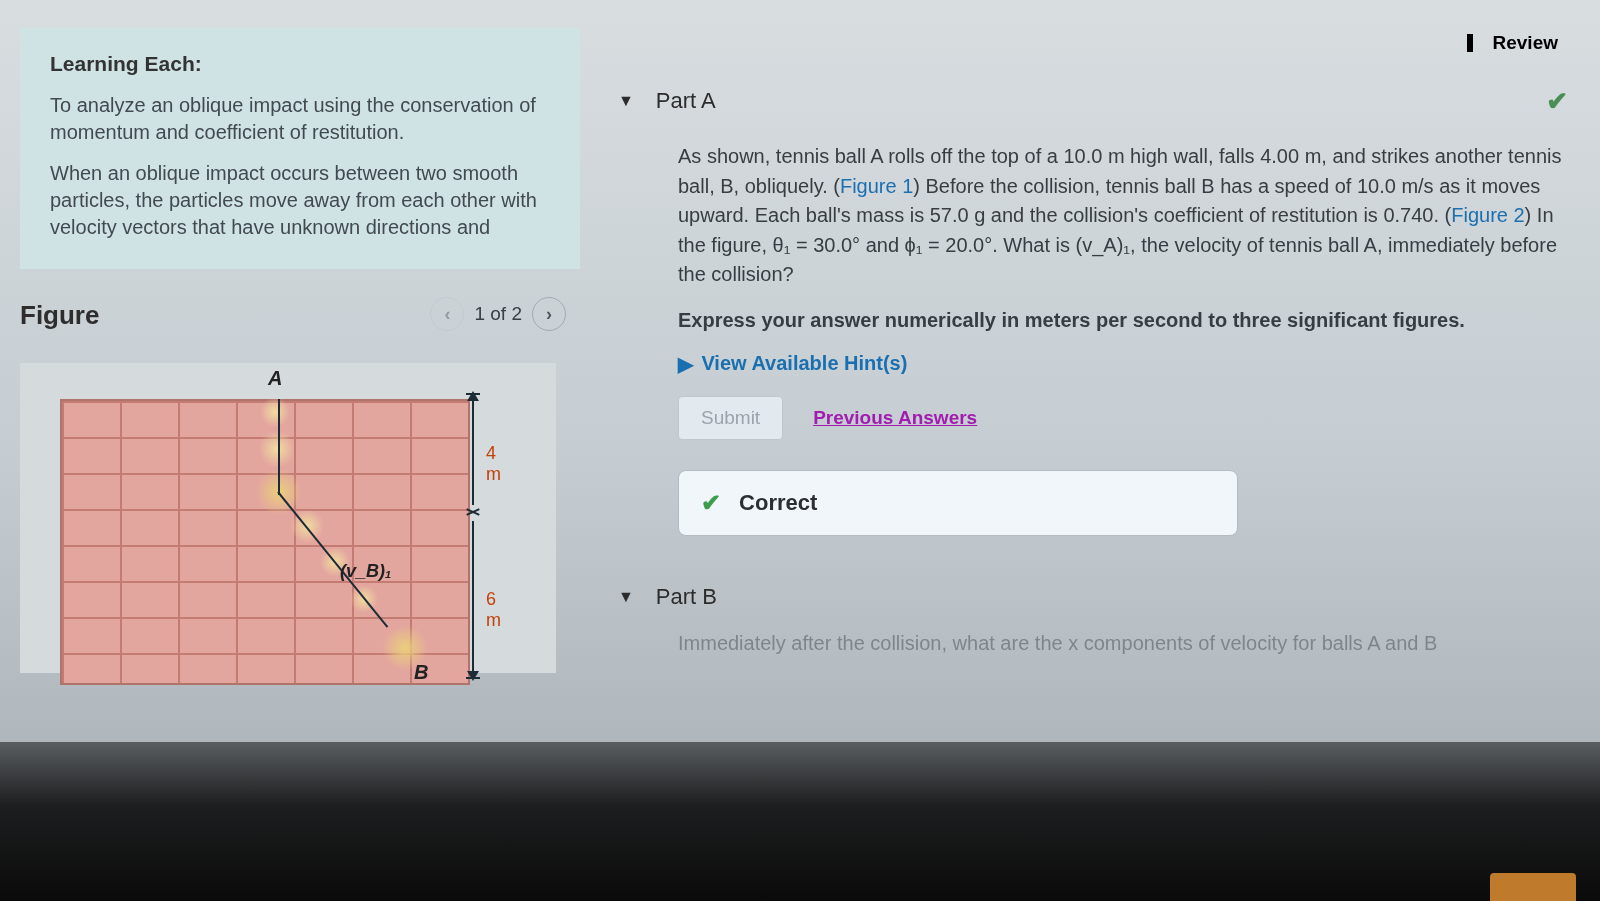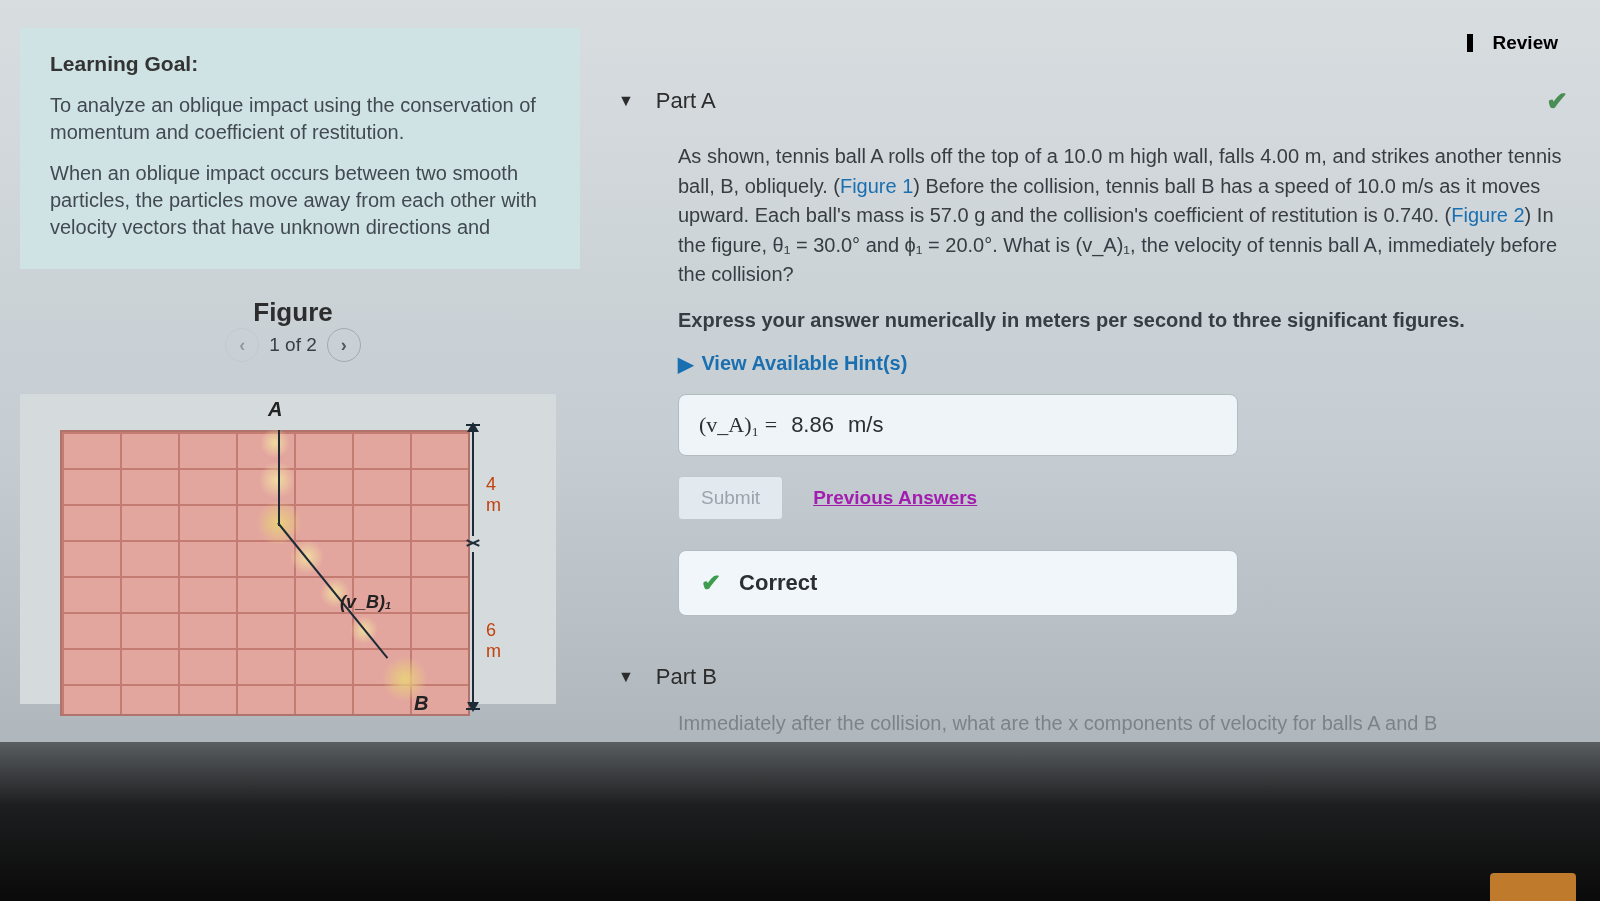--- a/index.html
+++ b/index.html
@@ -17,21 +17,21 @@
   .right-col { flex: 1; padding-top: 4px; position: relative; }
   .learning-goal {
     background: #cfe3e5;
     border-radius: 0;
     padding: 24px 24px 28px 30px;
     margin-bottom: 28px;
   }
   .learning-goal h3 { font-size: 21px; font-weight: bold; color: #333; margin-bottom: 16px; }
   .learning-goal p { font-size: 20px; color: #424a50; line-height: 1.35; margin-bottom: 14px; }
   .learning-goal p:last-child { margin-bottom: 0; }
-  .figure-panel { display: flex; justify-content: space-between; align-items: center; padding: 0 14px 0 0; margin-bottom: 32px; flex-direction: column; }
+  .figure-panel { display: flex; justify-content: space-between; align-items: flex-end; padding: 0 14px 0 0; margin-bottom: 32px; }
   .figure-title { font-size: 26px; font-weight: bold; color: #2d2d2d; }
   .pager { display: flex; align-items: center; gap: 10px; }
   .pager-btn {
     width: 34px; height: 34px; border-radius: 50%;
     border: 1.5px solid #a0abb2; background: transparent;
     color: #4c575e; font-size: 18px; font-weight: bold;
     display: flex; align-items: center; justify-content: center;
     cursor: pointer;
   }
   .pager-btn.disabled { opacity: .45; border-color: #b8c0c6; cursor: default; }
@@ -97,21 +97,21 @@
   .bottom-band { position:absolute; left:0; right:0; bottom:0; height:159px; background: linear-gradient(180deg,#5a5e61 0%, #1d1e1f 40%, #0a0a0a 100%); }
   .bottom-band .tab { position:absolute; right:24px; bottom:0; width:86px; height:28px; background:#c07a2c; border-radius:4px 4px 0 0; }
 </style>
 </head>
 <body>
 
 <div class="page">
 
   <div class="left-col">
     <div class="learning-goal">
-      <h3>Learning Goal:</h3>
+      <h3>Learning Each:</h3>
       <p>To analyze an oblique impact using the conservation of momentum and coefficient of restitution.</p>
       <p>When an oblique impact occurs between two smooth particles, the particles move away from each other with velocity vectors that have unknown directions and</p>
     </div>
 
     <div class="figure-panel">
       <div class="figure-title">Figure</div>
       <div class="pager">
         <button class="pager-btn disabled">‹</button>
         <span class="pager-text">1 of 2</span>
         <button class="pager-btn">›</button>
@@ -166,25 +166,20 @@
     <div class="part-body">
       <span>As shown, tennis ball A rolls off the top of a 10.0 m high wall, falls 4.00 m, and strikes another tennis ball, B, obliquely. (</span><span class="flink">Figure 1</span><span>) Before the collision, tennis ball B has a speed of 10.0 m/s as it moves upward. Each ball's mass is 57.0 g and the collision's coefficient of restitution is 0.740. (</span><span class="flink">Figure 2</span><span>) In the figure, θ₁ = 30.0° and ϕ₁ = 20.0°. What is (v_A)₁, the velocity of tennis ball A, immediately before the collision?</span>
       <span class="express">Express your answer numerically in meters per second to three significant figures.</span>
     </div>
 
     <div class="hint-row">
       <span>▶</span>
       <span>View Available Hint(s)</span>
     </div>
 
-    <div class="answer-box">
-      <span class="sym">(v_A)₁ =</span>
-      <span class="val">8.86</span>
-      <span>m/s</span>
-    </div>
 
     <div class="actions">
       <button class="submit-btn">Submit</button>
       <span class="prev-ans">Previous Answers</span>
     </div>
 
     <div class="correct-box">
       <span class="ck">✔</span>
       <span>Correct</span>
     </div>

